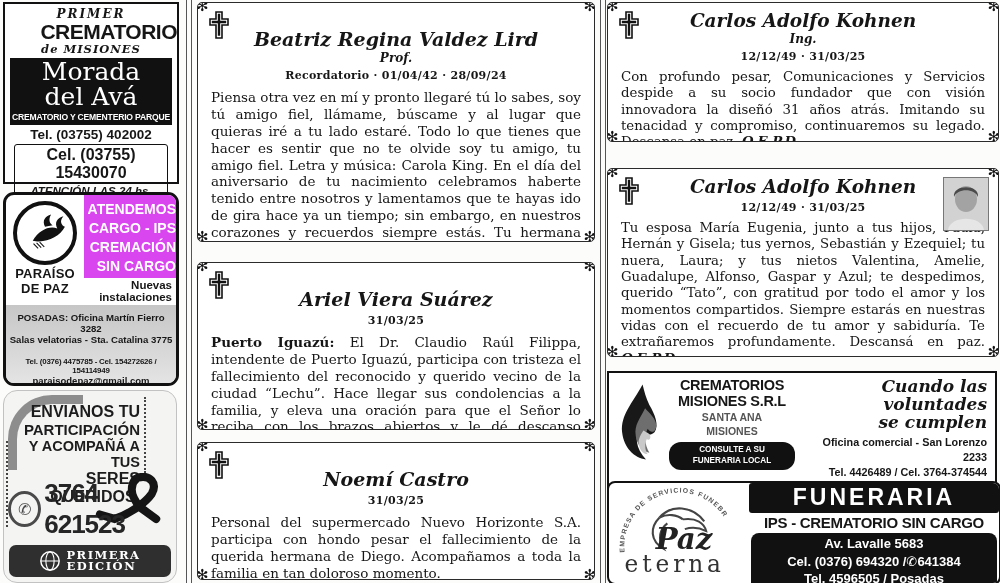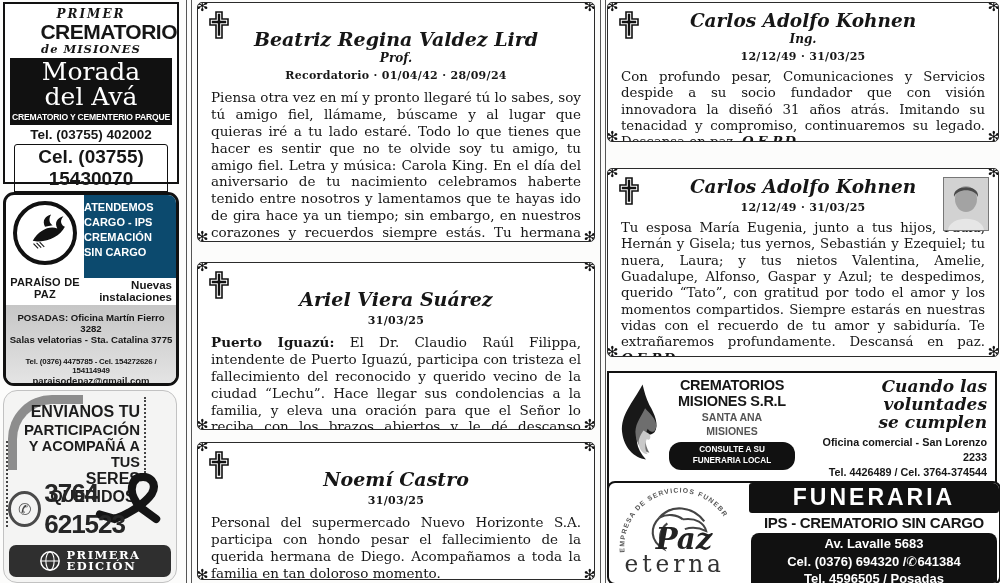--- a/index.html
+++ b/index.html
@@ -32,31 +32,31 @@
   
   .ad-morada{position:absolute;left:3px;top:2px;width:172px;height:178px;border:2px solid #111;background:#fff;text-align:center;}
   .am-kicker{font-style:italic;font-weight:bold;font-size:12px;letter-spacing:2px;margin-top:3px;}
   .am-title{font-family:"Liberation Sans",sans-serif;font-weight:900;font-size:21px;letter-spacing:-.5px;line-height:1;text-align:right;}
   .am-sub{font-style:italic;font-weight:bold;font-size:11.5px;letter-spacing:1px;}
   .am-black{background:#111;color:#fff;margin:2px 5px;padding:2px 0 3px;}
   .am-name{font-size:25px;line-height:.98;}
   .am-tag{font-family:"Liberation Sans",sans-serif;font-weight:bold;font-size:8.6px;letter-spacing:-.2px;margin-top:3px;}
   .am-tel{font-family:"Liberation Sans",sans-serif;font-weight:bold;font-size:13.5px;margin-top:2px;}
   .am-celbox{border:1.5px solid #111;border-radius:3px;margin:2px 9px;font-family:"Liberation Sans",sans-serif;}
-  .am-cel{font-weight:bold;font-size:19px;padding:1px 0;}
+  .am-cel{font-weight:bold;font-size:16px;padding:1px 0;}
   .am-hours{border-top:1.5px solid #111;font-weight:bold;font-style:italic;font-size:11.5px;padding:1px 0;}
   .am-mail{font-family:"Liberation Sans",sans-serif;font-weight:bold;font-size:8.8px;margin-top:3px;}
   .am-web{font-family:"Liberation Sans",sans-serif;font-weight:bold;font-size:10px;}
 
   .ad-paraiso{position:absolute;left:3px;top:192px;width:170px;height:188px;border:3px solid #111;border-radius:11px;background:#fff;overflow:hidden;font-family:"Liberation Sans",sans-serif;}
   .pp-top{display:flex;}
   .pp-logo{width:78px;text-align:center;padding-top:4px;}
   .pp-circle{width:56px;height:56px;border:4px solid #111;border-radius:50%;margin:2px auto 0;display:flex;align-items:center;justify-content:center;}
-  .pp-logoname{font-weight:800;font-size:11px;letter-spacing:.2px;margin-top:11px;}
-  .pp-services{flex:1;background:#0c4a6e;color:#fff;text-align:left;font-weight:900;font-size:11px;line-height:1.35;padding-top:5px;height:78px;}
+  .pp-logoname{font-weight:800;font-size:13px;letter-spacing:.2px;margin-top:1px;}
+  .pp-services{flex:1;background:#d946ef;color:#fff;text-align:right;font-weight:900;font-size:14px;line-height:1.35;padding-top:5px;height:78px;}
   .pp-banner{text-align:right;font-weight:900;font-size:11.5px;padding:1px 4px 2px 0;}
   .pp-gray{background:linear-gradient(#c6c6c6,#efefef 55%,#bdbdbd);text-align:center;font-weight:800;padding-top:7px;height:100%;}
   .pp-a1{font-size:9.6px;} .pp-a2{font-size:9.6px;}
   .pp-ph{font-size:7.9px;margin-top:12px;letter-spacing:-.2px;}
   .pp-em{font-size:9.5px;}
 
   .ad-env{position:absolute;left:3px;top:390px;width:172px;height:191px;background:#f4f4f3;border:1px solid #c2c2c2;border-radius:14px;overflow:hidden;font-family:"Liberation Sans",sans-serif;}
   .env-swoosh{position:absolute;left:4px;top:4px;width:66px;height:66px;border-top:9px solid #8d8d8d;border-left:9px solid #8d8d8d;border-top-left-radius:44px;}
   .env-dots-r{position:absolute;right:30px;top:6px;height:76px;border-right:2px dotted #444;}
   .env-dots-l{position:absolute;left:2px;top:50px;height:86px;border-left:2px dotted #444;}

